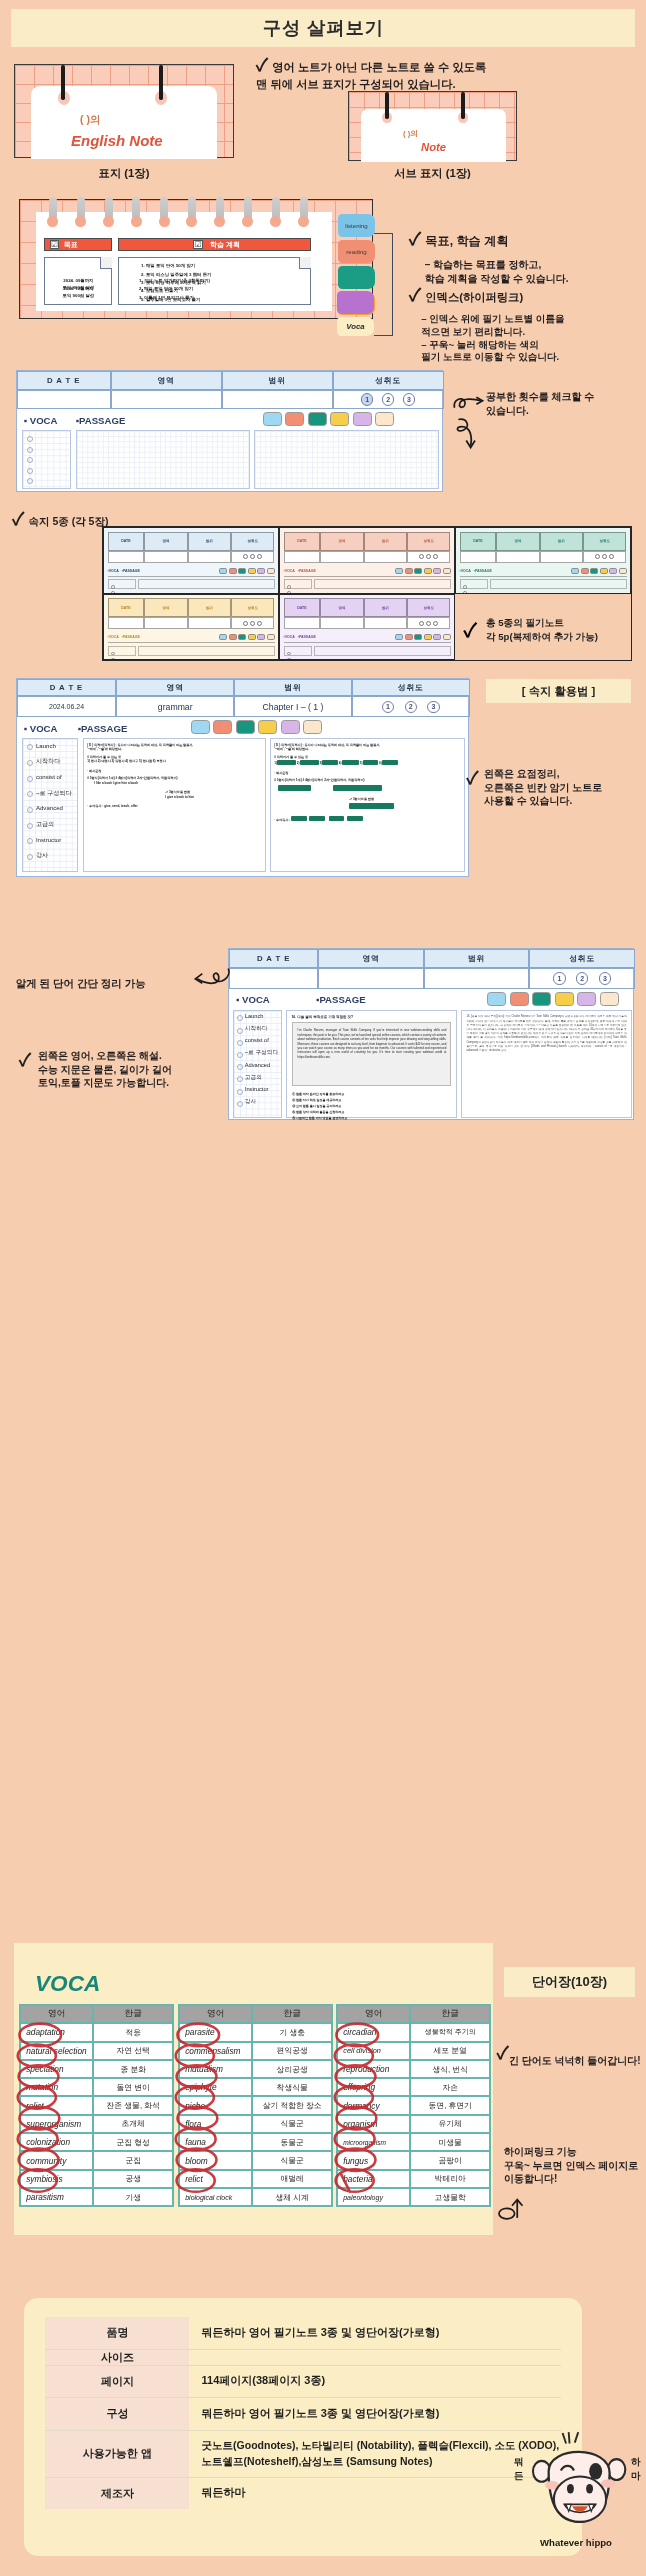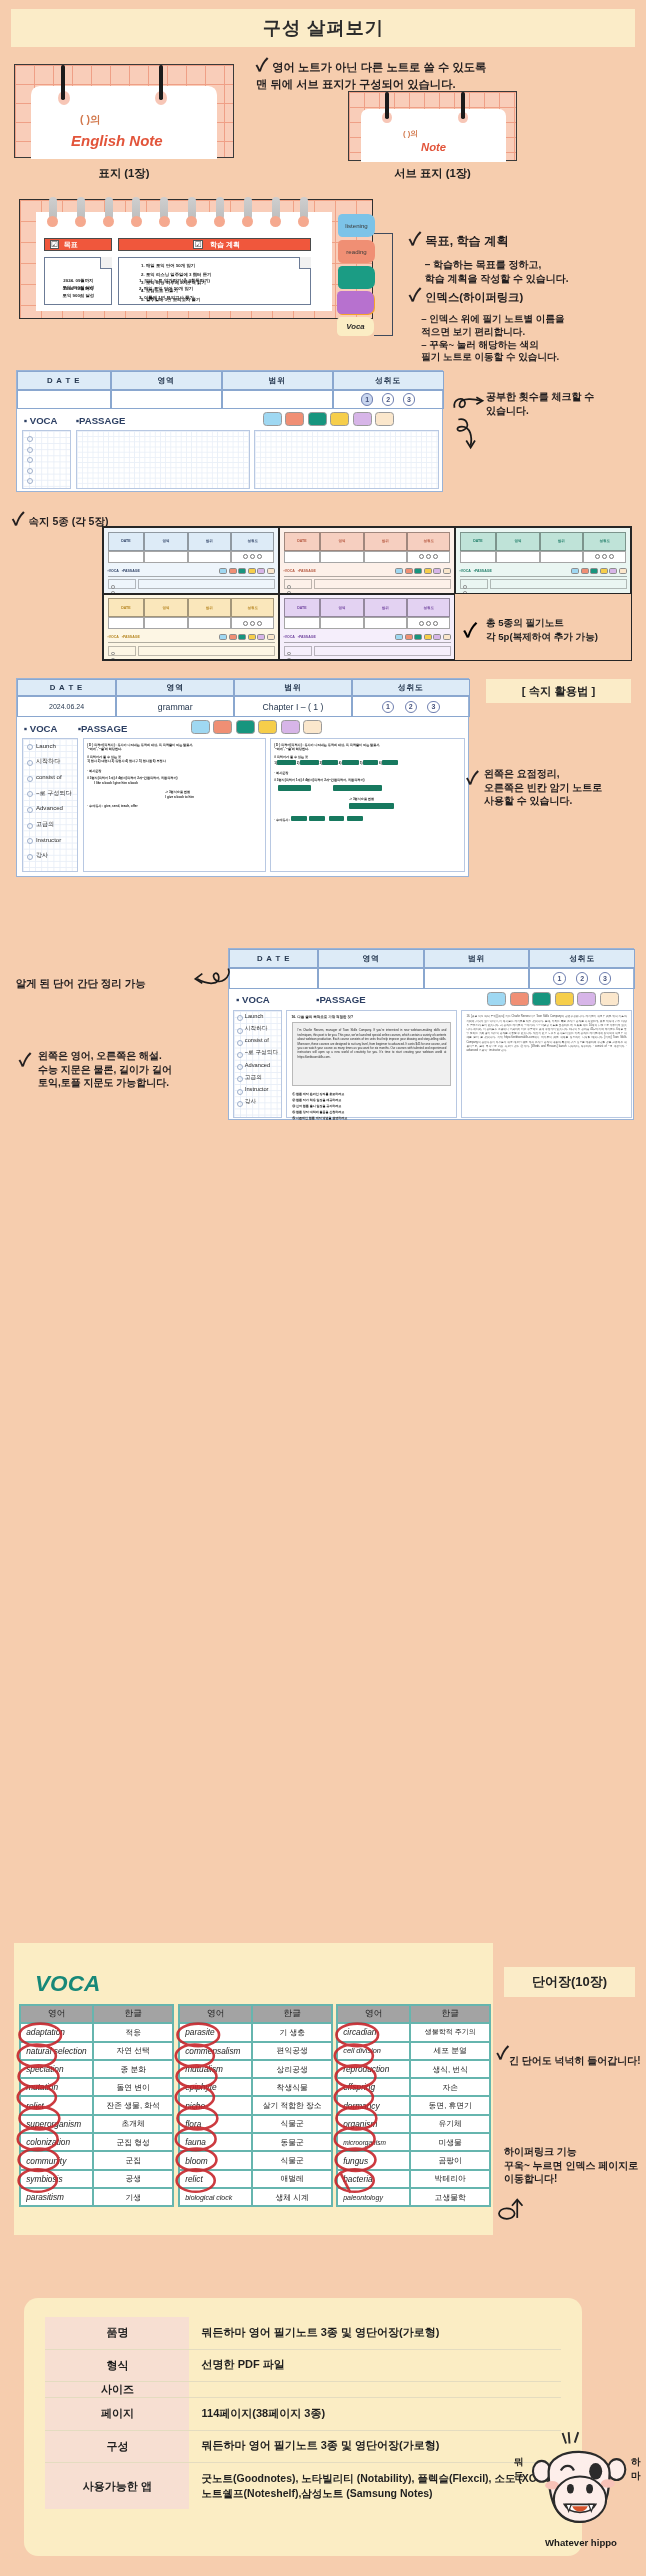--- a/index.html
+++ b/index.html
@@ -786,57 +786,57 @@
     <path d="M22 24 L22 4" fill="none" stroke="#1b1b1b" stroke-width="2"></path>
     <path d="M16 10 L22 3 L28 10" fill="none" stroke="#1b1b1b" stroke-width="2"></path>
   </svg>
 
   <div class="spec" style="left:24.4px;top:2298px;width:558px;height:258px;padding:19px 21px;">
     <div class="spec-row" style="border-top:none;">
       <div class="k">품명</div>
       <div class="v">뭐든하마 영어 필기노트 3종 및 영단어장(가로형)</div>
       </div>
     <div class="spec-row">
-      <div class="k">형식</div>
-      <div class="v">선명한 PDF 파일</div>
-      </div>
-    <div class="spec-row">
       <div class="k">사이즈</div>
       </div>
     <div class="spec-row">
       <div class="k">페이지</div>
       <div class="v">114페이지(38페이지 3종)</div>
       </div>
     <div class="spec-row">
       <div class="k">구성</div>
       <div class="v">뭐든하마 영어 필기노트 3종 및 영단어장(가로형)</div>
       </div>
     <div class="spec-row">
       <div class="k">사용가능한 앱</div>
       <div class="v" style="font-size:10.5px;">굿노트(Goodnotes), 노타빌리티 (Notability), 플렉슬(Flexcil), 소도 (XODO), 노트쉘프(Noteshelf),삼성노트 (Samsung Notes)</div>
+      </div>
+    <div class="spec-row">
+      <div class="k">제조자</div>
+      <div class="v">뭐든하마</div>
       </div>
   </div>
 
   <svg style="position:absolute;left:526px;top:2431px;" width="108" height="112" viewBox="0 0 124 128">
     <ellipse cx="18" cy="46" rx="10" ry="12" fill="#fdeeea" stroke="#2b2b2b" stroke-width="2.4"></ellipse>
     <ellipse cx="104" cy="44" rx="10" ry="12" fill="#fdeeea" stroke="#2b2b2b" stroke-width="2.4"></ellipse>
     <path d="M26 46 C26 16, 96 16, 96 48 C96 84, 84 104, 61 104 C38 104, 26 84, 26 46 Z" fill="#fdeeea" stroke="#2b2b2b" stroke-width="2.6"></path>
     <path d="M46 14 L42 2 M56 13 L60 1 M50 14 L49 1" stroke="#2b2b2b" stroke-width="2.2" fill="none"></path>
     <path d="M40 45 C44 38, 52 38, 55 45" stroke="#2b2b2b" stroke-width="2.6" fill="none"></path>
     <ellipse cx="80" cy="46" rx="7.5" ry="9.5" fill="#2b2b2b"></ellipse>
     <ellipse cx="30" cy="62" rx="8" ry="5" fill="#f8c2b8"></ellipse>
     <ellipse cx="94" cy="60" rx="8" ry="5" fill="#f8c2b8"></ellipse>
     <ellipse cx="62" cy="78" rx="30" ry="26" fill="#fdeeea" stroke="#2b2b2b" stroke-width="2.4"></ellipse>
     <ellipse cx="51" cy="66" rx="4" ry="5.5" fill="#2b2b2b"></ellipse>
     <ellipse cx="73" cy="66" rx="4" ry="5.5" fill="#2b2b2b"></ellipse>
     <path d="M44 84 C50 96, 74 96, 80 84 Z" fill="#fff" stroke="#2b2b2b" stroke-width="2"></path>
     <path d="M53 86 C56 94, 68 94, 71 86 Z" fill="#d4522b"></path>
     <path d="M46 84 L49 92 L52 84 Z" fill="#fff" stroke="#2b2b2b" stroke-width="1.4"></path>
     <path d="M72 84 L75 92 L78 84 Z" fill="#fff" stroke="#2b2b2b" stroke-width="1.4"></path>
   </svg>
-  <div class="hippo-cap" style="left:528px;top:2537px;width:106px;text-align:center;">Whatever hippo</div>
+  <div class="hippo-cap" style="left:540px;top:2537px;width:106px;">Whatever hippo</div>
   <div class="hippo-cap" style="left:514px;top:2455px;font-size:9.6px;white-space:pre-line;line-height:1.5;">뭐
 든</div>
   <div class="hippo-cap" style="left:631px;top:2455px;font-size:9.6px;white-space:pre-line;line-height:1.5;">하
 마</div>
 
 </div>
 
 
 </body></html>

